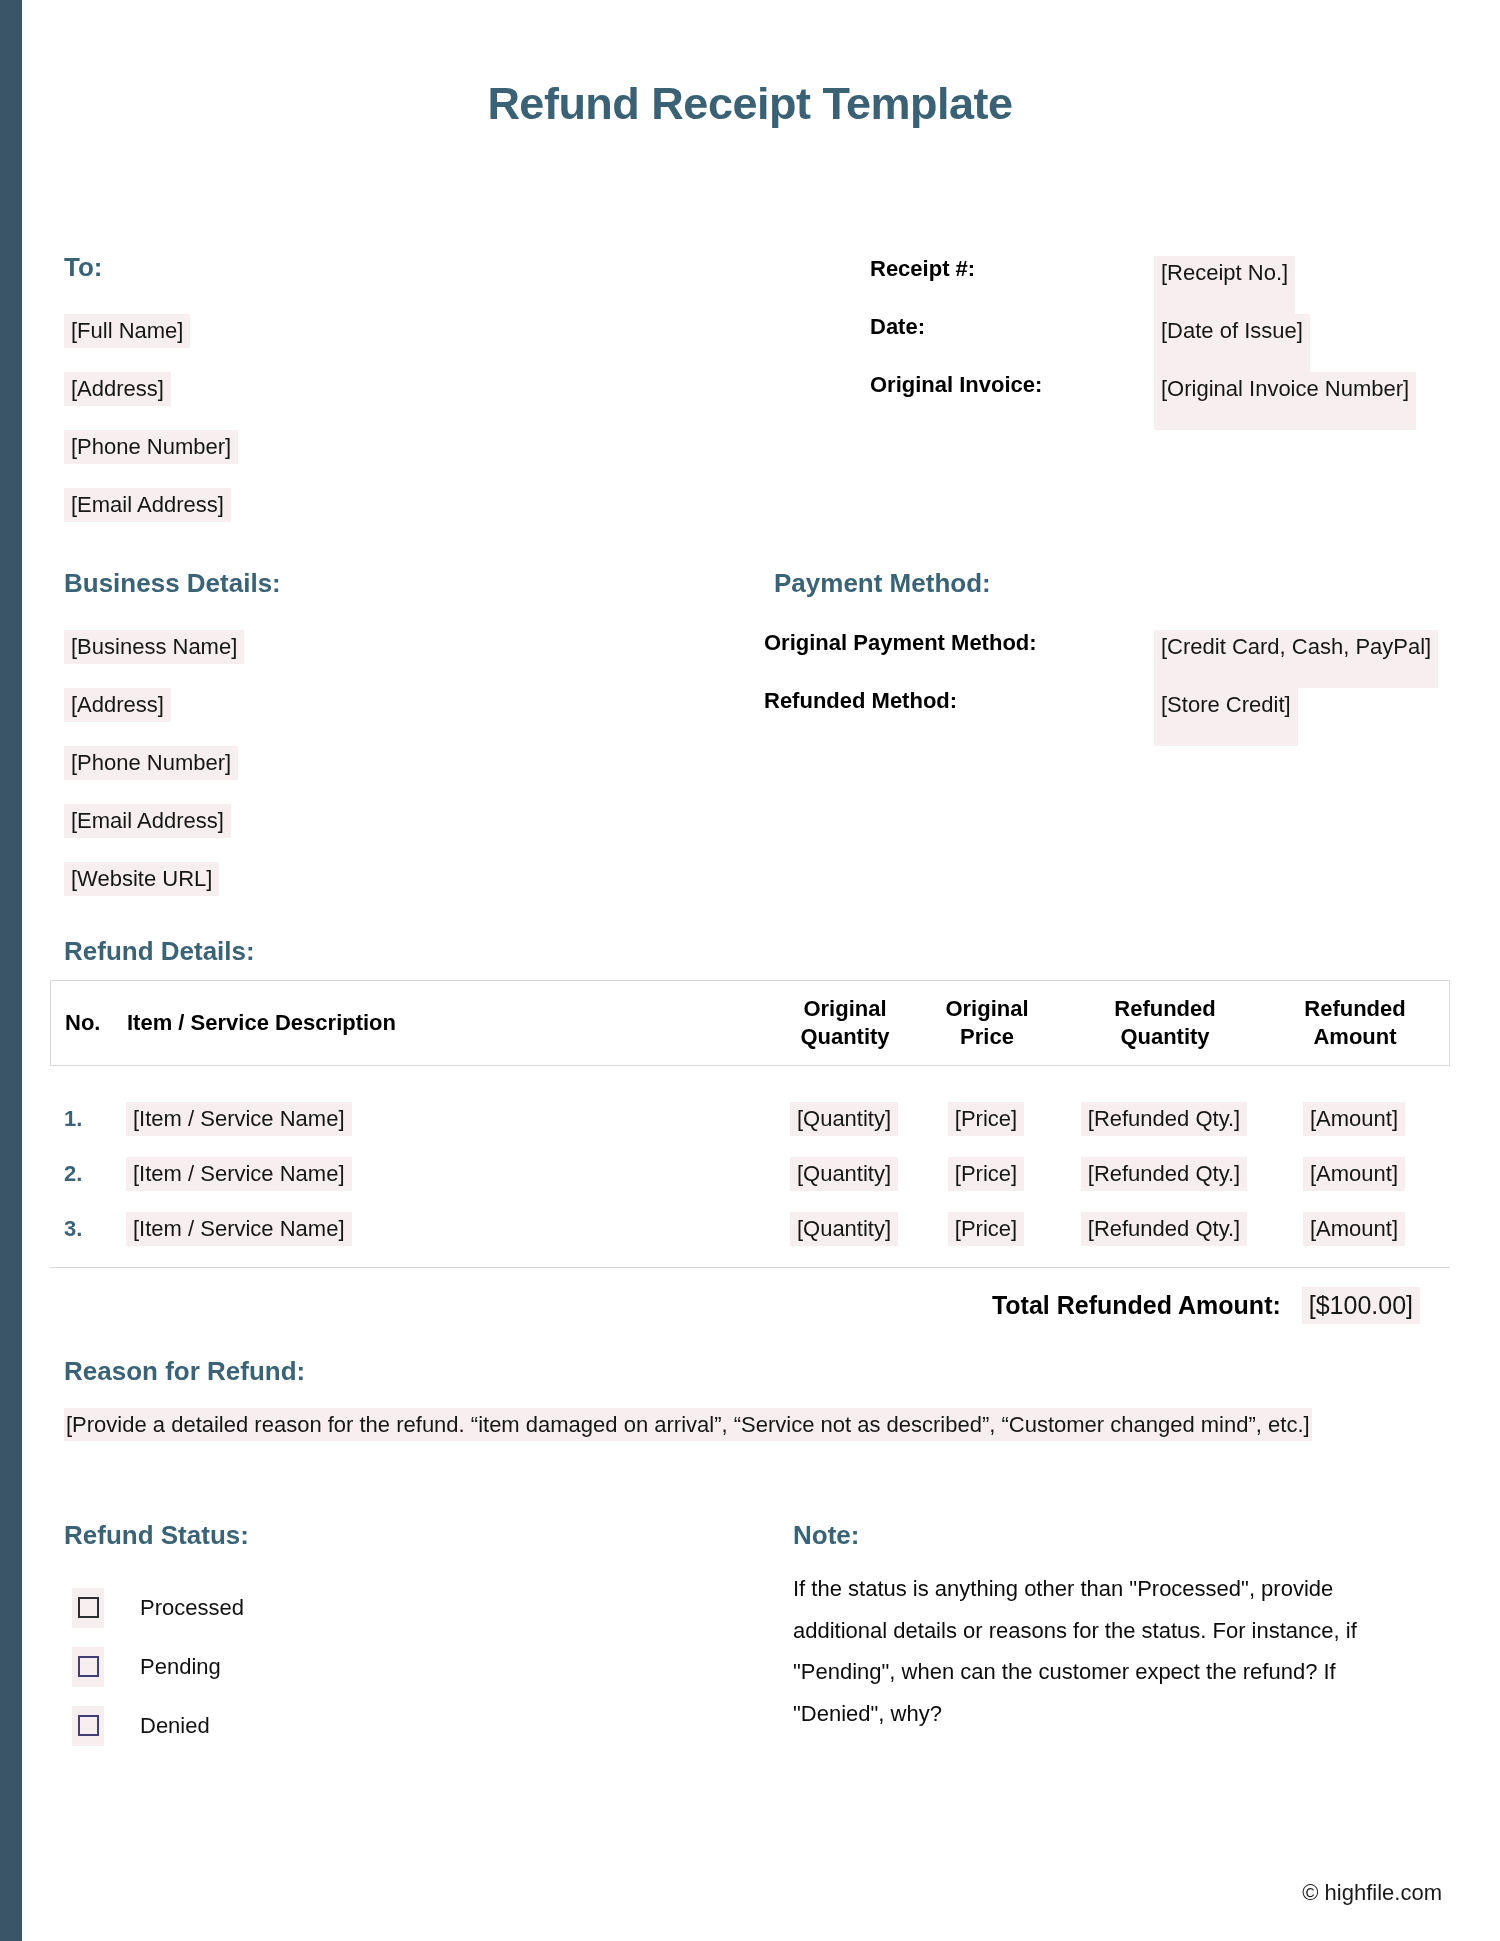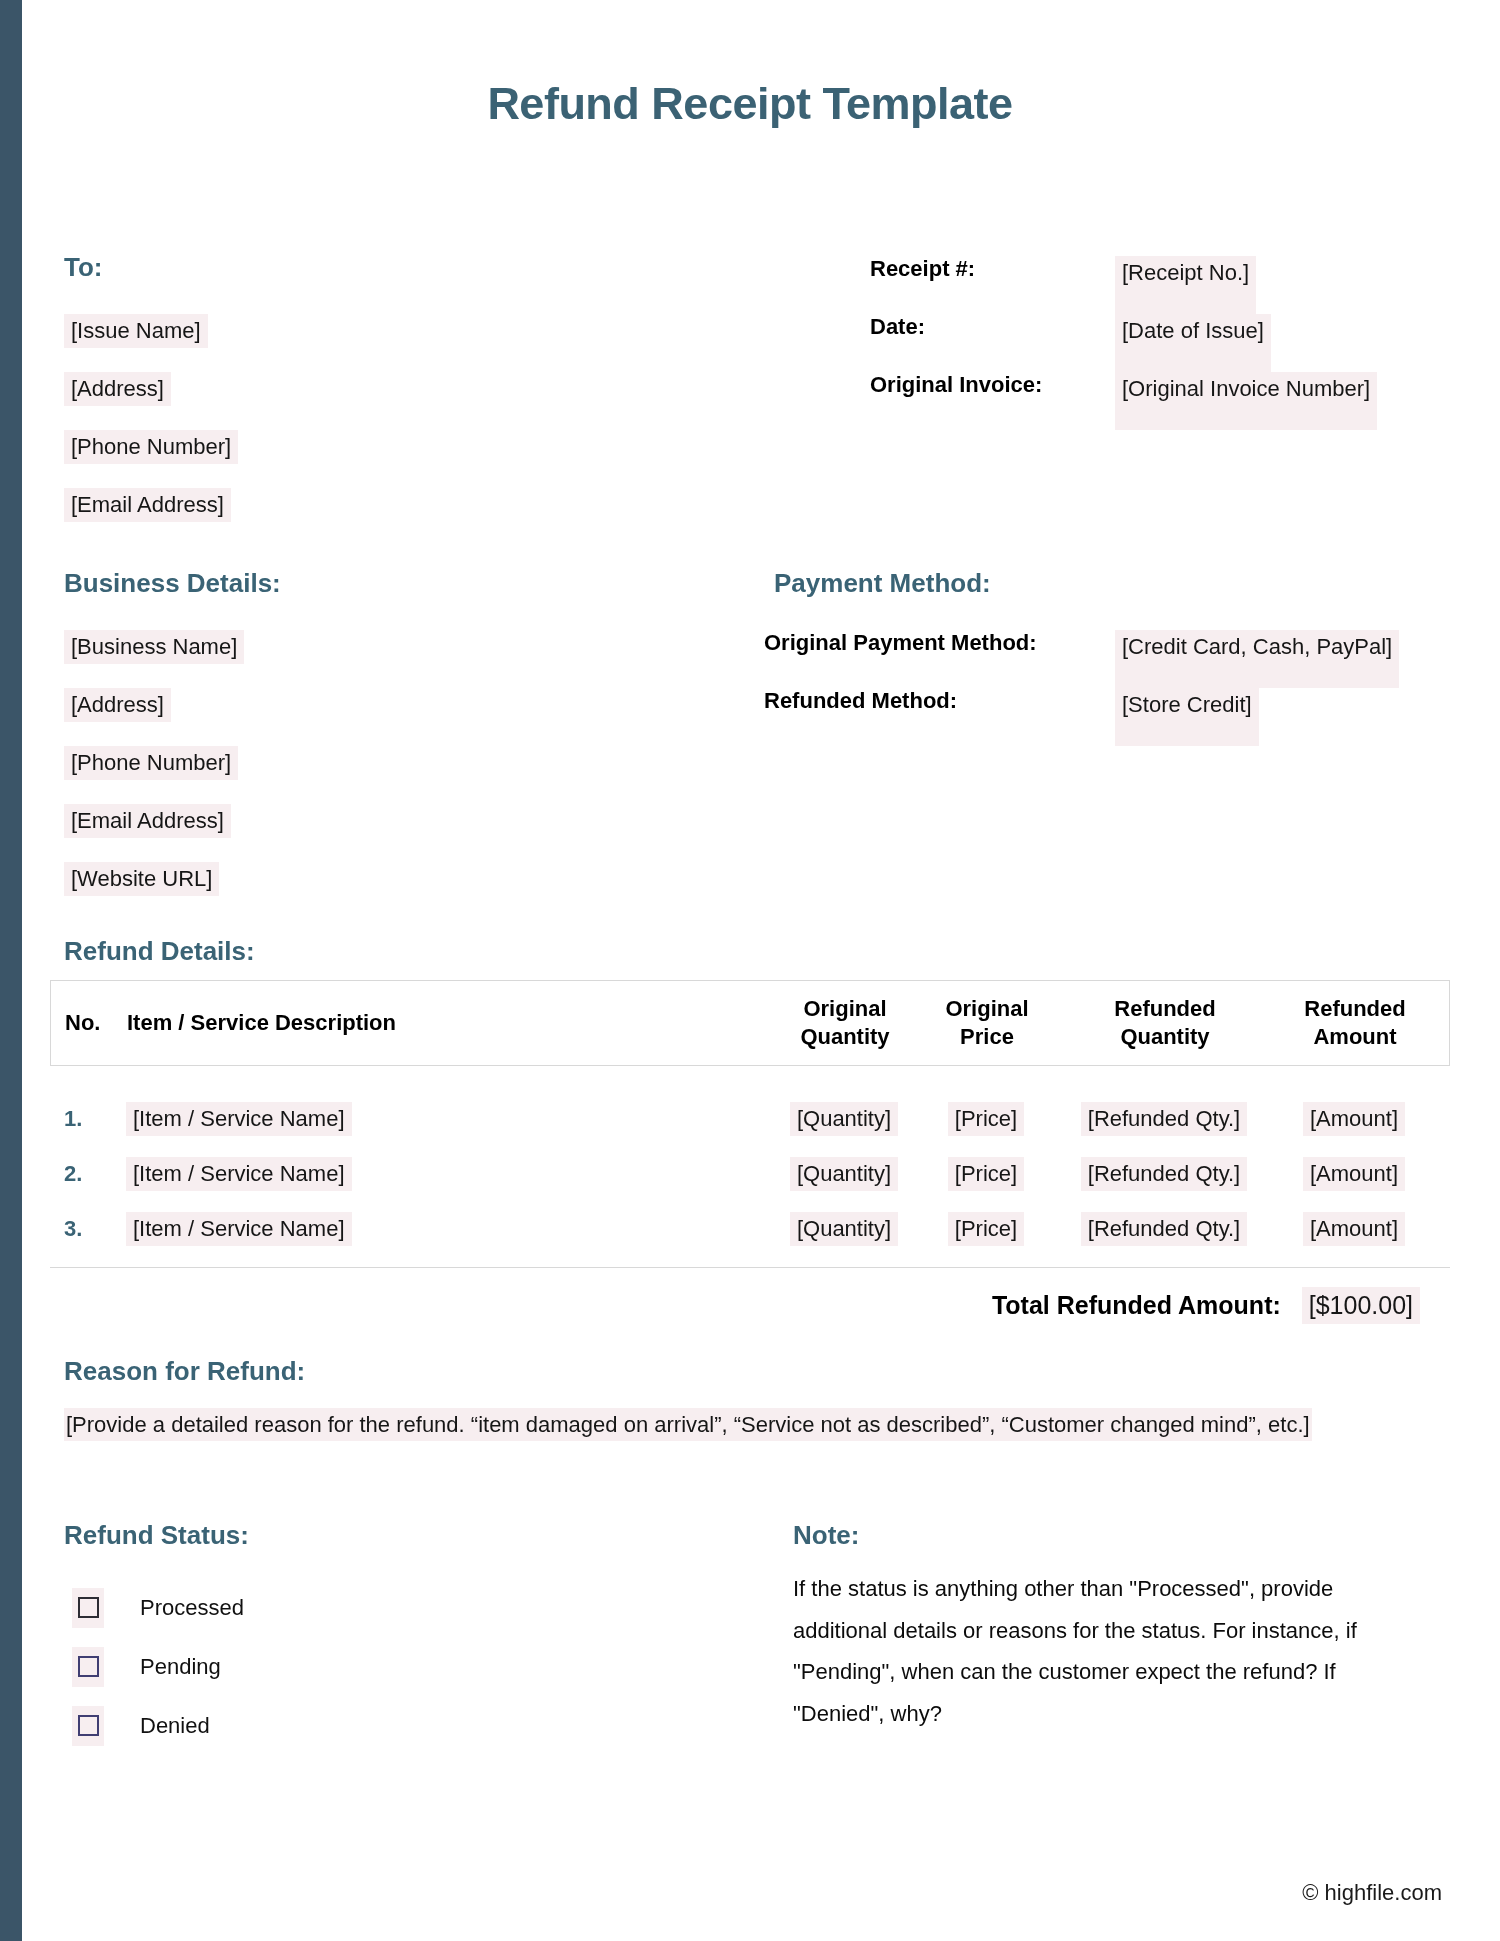--- a/index.html
+++ b/index.html
@@ -37,21 +37,21 @@
     font-size:26px; font-weight:bold; color:#3a6375;
     line-height:34px;
   }
 
   .header-grid { position:absolute; top:250px; left:0; width:1378px; display:flex; }
   .to-col { width:806px; }
   .to-col h2 { margin-bottom:30px; }
   .field-row { height:58px; font-size:22px; }
 
   .receipt-col { width:572px; padding-top:6px; }
-  .kv-row { display:flex; height:58px; font-size:22px; }
+  .kv-row { display:flex; height:58px; font-size:22px;gap:39px; }
   .kv-row .kv-label { font-weight:bold; color:#000; }
   .receipt-col .kv-label { width:245px; flex:none; }
 
   .details-grid { position:absolute; top:566px; left:0; width:1378px; display:flex; }
   .business-col { width:700px; }
   .business-col h2 { margin-bottom:30px; }
   .payment-col { width:678px; }
   .payment-col h2 { margin-bottom:30px;margin-left:10px; }
   .payment-col .kv-label { width:351px; flex:none; }
 
@@ -115,21 +115,21 @@
 <div class="page">
   <div class="sidebar-bar"></div>
 
   <div class="doc-title">Refund Receipt Template</div>
 
   <div class="content">
 
     <div class="header-grid">
       <div class="to-col">
         <h2 class="sec">To:</h2>
-        <div class="field-row"><span class="hl">[Issue Name]</span></div>
+        <div class="field-row"><span class="hl">[Full Name]</span></div>
         <div class="field-row"><span class="hl">[Address]</span></div>
         <div class="field-row"><span class="hl">[Phone Number]</span></div>
         <div class="field-row"><span class="hl">[Email Address]</span></div>
       </div>
       <div class="receipt-col">
         <div class="kv-row">
           <span class="kv-label">Receipt #:</span>
           <span class="hl">[Receipt No.]</span>
         </div>
         <div class="kv-row">

